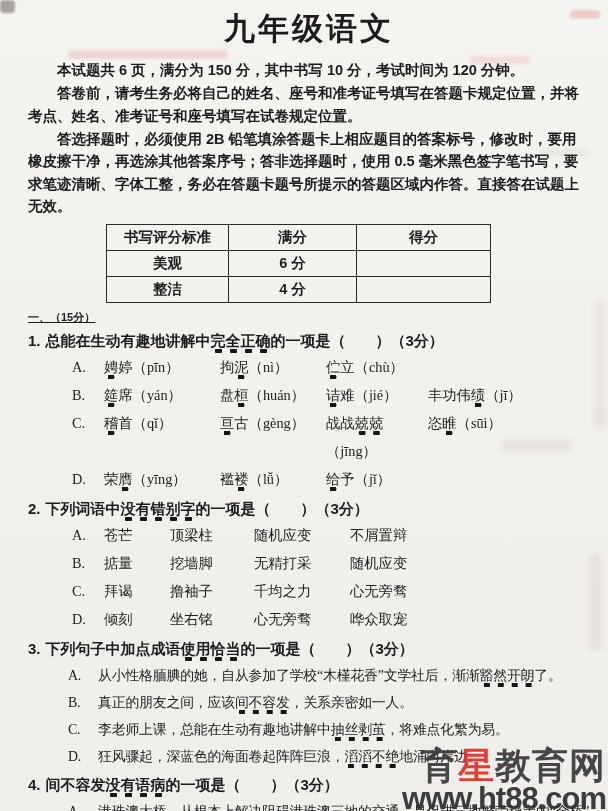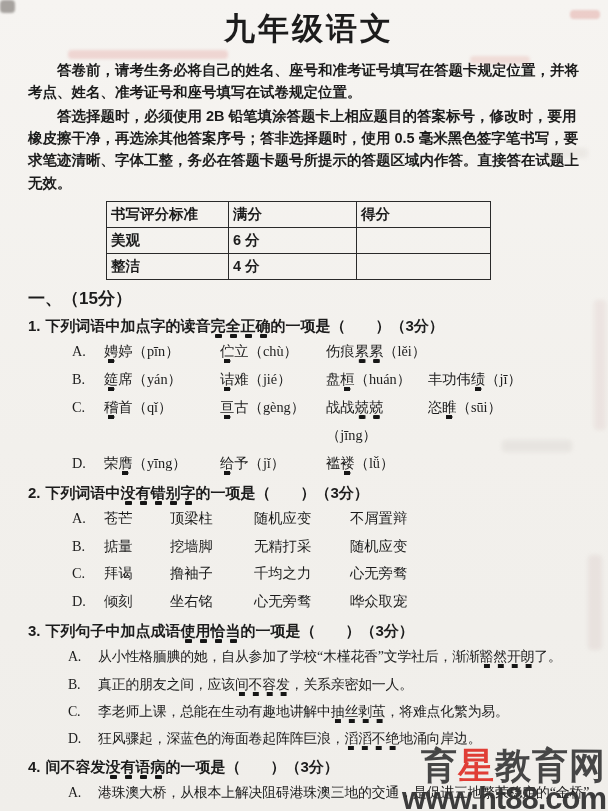--- a/index.html
+++ b/index.html
@@ -28,45 +28,47 @@
   }
   p.intro{
     margin:0 0 1px;font-size:14.5px;line-height:1.54;text-indent:2em;
     font-weight:600;font-family:"Liberation Sans","DejaVu Sans",sans-serif;
   }
   table.score{
     border-collapse:collapse;margin:7px 0 7px 78px;
     font-family:"Liberation Sans","DejaVu Sans",sans-serif;
   }
   table.score th,table.score td{
-    border:1.6px solid #2a2a2a;height:25px;text-align:left;
+    border:1.6px solid #2a2a2a;height:25px;text-align:center;
     font-size:14.5px;font-weight:600;padding:0 4px;
   }
   .section-heading{
-    font-weight:800;font-size:17px;margin:1px 0 3px;
+    font-weight:800;font-size:11px;margin:1px 0 3px;
     font-family:"Liberation Sans","DejaVu Sans",sans-serif;
+    text-decoration:underline;
   }
   .question{margin:0 0 2px;}
   .stem{
     font-weight:700;font-size:15px;line-height:1.68;
     font-family:"Liberation Sans","DejaVu Sans",sans-serif;
   }
   .q-num{margin-right:5px;}
   .opt{margin-left:44px;line-height:1.95;font-size:14.3px;}
   .opt.grid{display:grid;}
   .opt.grid.pinyin{grid-template-columns:32px 116px 106px 102px auto;}
   .opt.grid.words{grid-template-columns:32px 66px 84px 96px auto;}
   .opt.sentence{display:flex;margin-left:40px;font-size:13.9px;letter-spacing:-0.2px;}
   .opt-label{flex:0 0 30px;}
   .opt-text{white-space:nowrap;}
   
   .em{
     background-image:radial-gradient(circle at center,#161616 42%,rgba(0,0,0,0) 48%);
     background-size:1em 4px;background-repeat:repeat-x;background-position:left bottom;
     padding-bottom:4px;
+    font-family:Liberation Serif, serif;
   }
   .watermark{
     position:absolute;right:2px;bottom:-2px;text-align:right;z-index:5;
     font-family:"Liberation Sans","DejaVu Sans",sans-serif;font-weight:800;
     opacity:0.93;line-height:0.95;
   }
   .wm-name{font-size:36px;letter-spacing:1px;}
   .wm-url{font-size:31px;letter-spacing:-1px;}
 </style>
 </head>
@@ -78,20 +80,21 @@
   <div class="artifact a2"></div>
   <div class="artifact a3"></div>
   <div class="artifact a4"></div>
   <div class="artifact a5"></div>
   <div class="artifact a6"></div>
   <div class="artifact a7"></div>
   <div class="artifact a8"></div>
 
   <h1 class="title">九年级语文</h1>
 
+  <p class="intro">本试题共 6 页，满分为 150 分，其中书写 10 分，考试时间为 120 分钟。</p>
   <p class="intro">答卷前，请考生务必将自己的姓名、座号和准考证号填写在答题卡规定位置，并将考点、姓名、准考证号和座号填写在试卷规定位置。</p>
   <p class="intro">答选择题时，必须使用 2B 铅笔填涂答题卡上相应题目的答案标号，修改时，要用橡皮擦干净，再选涂其他答案序号；答非选择题时，使用 0.5 毫米黑色签字笔书写，要求笔迹清晰、字体工整，务必在答题卡题号所提示的答题区域内作答。直接答在试题上无效。</p>
 
   <table class="score">
     <colgroup>
         <col style="width:122px">
         <col style="width:128px">
         <col style="width:134px">
       </colgroup>
     <thead>
@@ -112,46 +115,46 @@
           <td>4 分</td>
           <td></td>
         </tr>
       </tbody>
   </table>
 
   <div class="section-heading">一、（15分）</div>
 
   <div id="questions">
       <div class="question">
-        <div class="stem"><span class="q-num">1.</span><span><span>下列词语中加点字的读音</span><span class="em">完全正确</span><span>的一项是（　　）（3分）</span></span></div>
+        <div class="stem"><span class="q-num">1.</span><span><span>总能在生动有趣地讲解中</span><span class="em">完全正确</span><span>的一项是（　　）（3分）</span></span></div>
         <div class="opt grid pinyin">
           <span class="opt-label">A.</span>
           <span class="cell"><span class="em">娉</span><span>婷（pīn）</span></span>
+          <span class="cell"><span>拘</span><span class="em">泥</span><span>（nì）</span></span>
           <span class="cell"><span class="em">伫</span><span>立（chù）</span></span>
-          <span class="cell"><span>伤痕</span><span class="em">累累</span><span>（lěi）</span></span>
         </div>
         <div class="opt grid pinyin">
           <span class="opt-label">B.</span>
           <span class="cell"><span class="em">筵</span><span>席（yán）</span></span>
+          <span class="cell"><span>盘</span><span class="em">桓</span><span>（huán）</span></span>
           <span class="cell"><span class="em">诘</span><span>难（jié）</span></span>
-          <span class="cell"><span>盘</span><span class="em">桓</span><span>（huán）</span></span>
           <span class="cell"><span>丰功伟</span><span class="em">绩</span><span>（jī）</span></span>
         </div>
         <div class="opt grid pinyin">
           <span class="opt-label">C.</span>
           <span class="cell"><span class="em">稽</span><span>首（qǐ）</span></span>
           <span class="cell"><span class="em">亘</span><span>古（gèng）</span></span>
           <span class="cell"><span>战战</span><span class="em">兢兢</span><span>（jīng）</span></span>
           <span class="cell"><span>恣</span><span class="em">睢</span><span>（sūi）</span></span>
         </div>
         <div class="opt grid pinyin">
           <span class="opt-label">D.</span>
           <span class="cell"><span>荣</span><span class="em">膺</span><span>（yīng）</span></span>
+          <span class="cell"><span>褴</span><span class="em">褛</span><span>（lǚ）</span></span>
           <span class="cell"><span class="em">给</span><span>予（jǐ）</span></span>
-          <span class="cell"><span>褴</span><span class="em">褛</span><span>（lǚ）</span></span>
         </div>
       </div>
       <div class="question">
         <div class="stem"><span class="q-num">2.</span><span><span>下列词语中</span><span class="em">没有错别字</span><span>的一项是（　　）（3分）</span></span></div>
         <div class="opt grid words">
           <span class="opt-label">A.</span>
           <span class="cell"><span>苍芒</span></span>
           <span class="cell"><span>顶梁柱</span></span>
           <span class="cell"><span>随机应变</span></span>
           <span class="cell"><span>不屑置辩</span></span>

